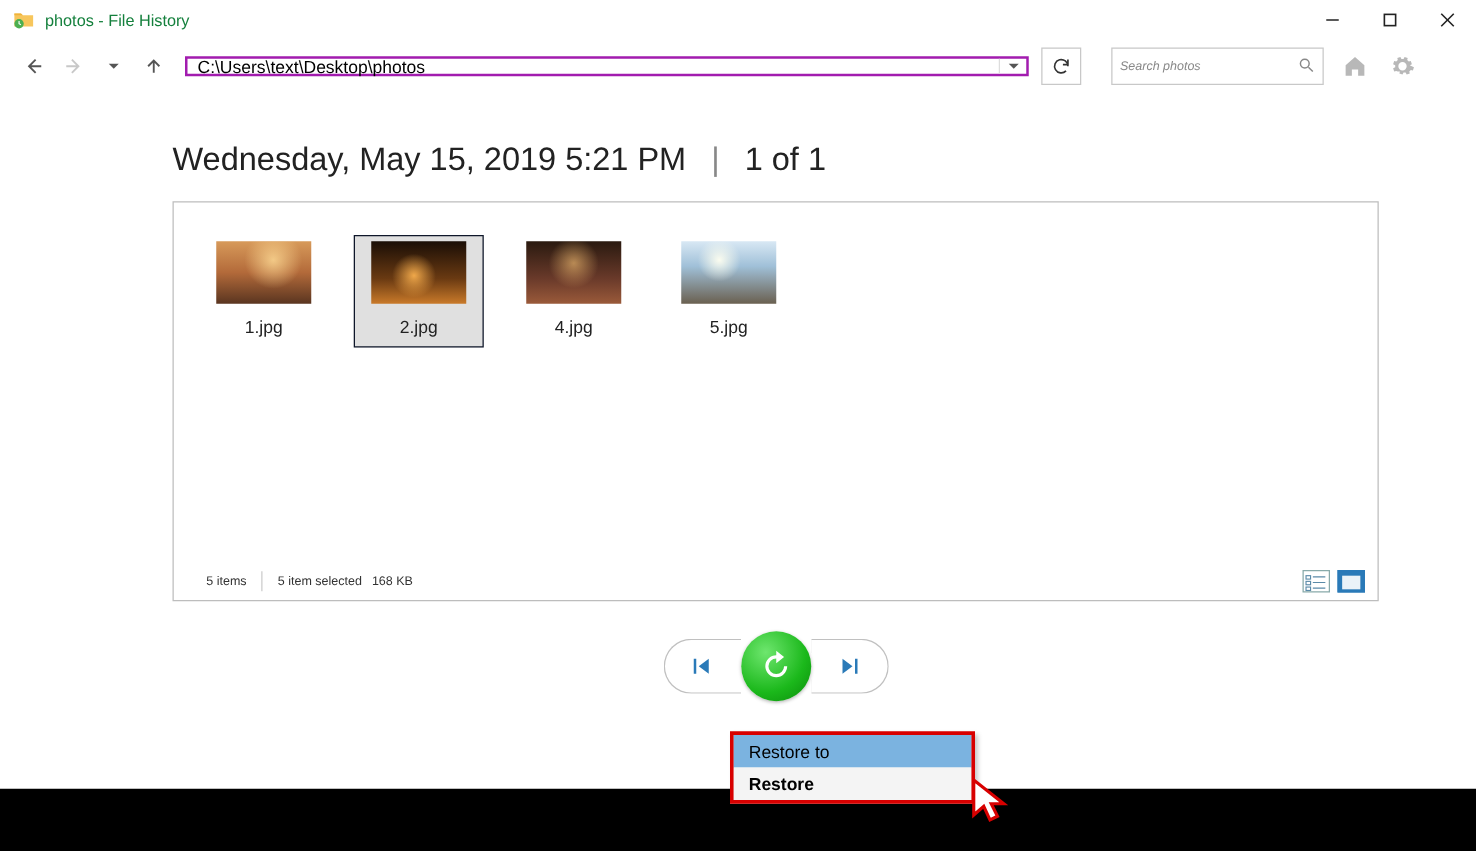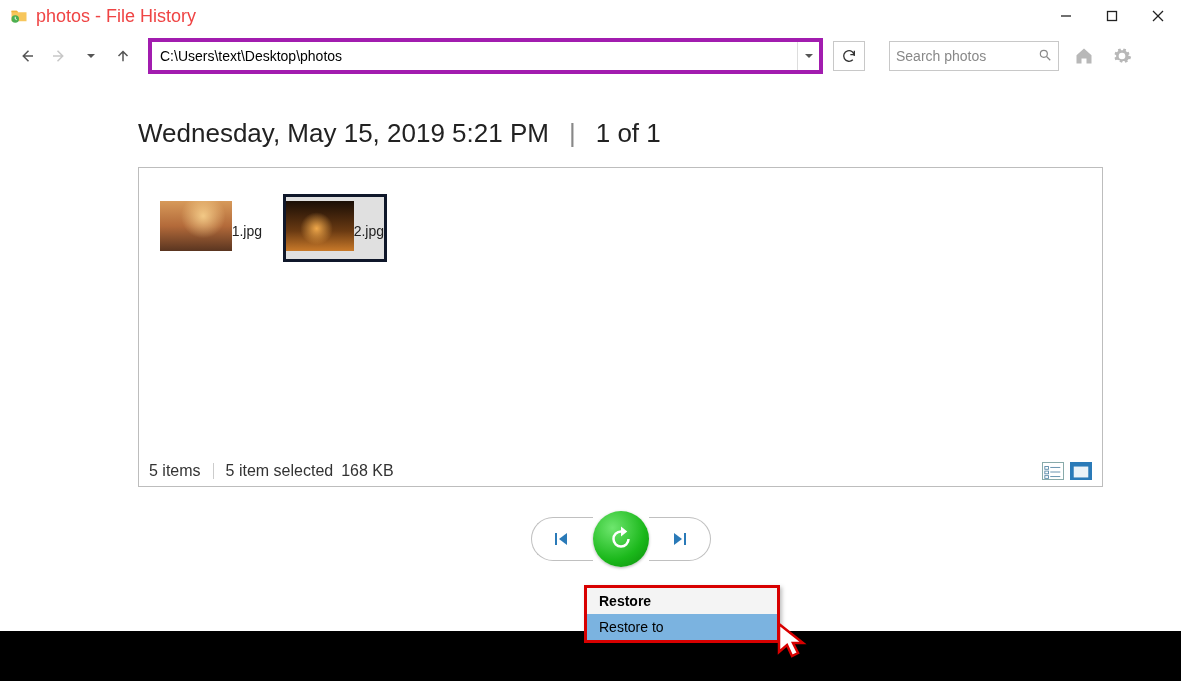--- a/index.html
+++ b/index.html
@@ -17,62 +17,62 @@
     display: flex;
     align-items: center;
     height: 32px;
     padding: 0 0 0 10px;
   }
   .titlebar .folder-icon {
     width: 18px; height: 18px; margin-right: 8px;
     position: relative;
   }
   .titlebar .folder-icon svg { width:18px; height:18px; }
-  .titlebar .title { color: #ef4444; font-size: 18px; text-align: center; }
+  .titlebar .title { color: #15803d; font-size: 13px; text-align: center; }
   .winbtns { margin-left: auto; display: flex; }
   .winbtn {
     width: 46px; height: 32px; display: flex; align-items: center; justify-content: center;
     color: #222; font-size: 14px;
   }
   .winbtn svg { width: 12px; height: 12px; }
   .toolbar {
     display: flex;
     align-items: center;
     padding: 6px 14px 10px 14px;
     gap: 6px;
   }
   .navbtn {
     width: 26px; height: 26px; display:flex; align-items:center; justify-content:center;
     color:#555;
   }
   .navbtn.disabled { color:#c8c8c8; }
   .addrbar {
     flex: 0 0 675px;
-    height: 36px;
-    border: 4px solid #a21caf;
+    height: 16px;
+    border: 2px solid #a21caf;
     display: flex;
     align-items: center;
     margin-left: 6px;
   }
   .addrinput {
     flex: 1; border: none; outline: none; font-size: 14px; padding: 0 8px; background: transparent;
   }
   .addr-dd {
     width: 22px; height: 100%; display:flex; align-items:center; justify-content:center;
     border-left: 1px solid #ddd; color:#555;
   }
   .refreshbtn {
     width: 32px; height: 30px; border:1px solid #c8c8c8; display:flex; align-items:center; justify-content:center;
     margin-left: 4px; color:#333;
   }
   .searchbox {
     width: 170px; height: 30px; border:1px solid #c8c8c8; display:flex; align-items:center;
     margin-left: 18px; padding: 0 6px; color:#999;
   }
-  .searchbox .sp { flex:1; color:#888; font-size:14px; }
+  .searchbox .sp { flex:1; color:#888; font-size:10px;font-style:italic; }
   .toolicon { width:26px; height:26px; display:flex; align-items:center; justify-content:center; color:#b8b8b8; margin-left:6px; }
   .content {
     padding: 0 78px 0 138px;
   }
   .heading {
     font-size: 26px; color:#222; font-weight: 400; margin: 34px 0 18px 0;
     display:flex; align-items:center; gap: 20px;
   }
   .heading .sep { color:#888; }
   .filepane {
@@ -81,51 +81,51 @@
     position: relative;
     background:#fff;
   }
   .files {
     display: flex;
     gap: 20px;
     padding: 26px 20px 0 20px;
   }
   .file {
     width: 104px;
-    display:flex; flex-direction:row; align-items:center;
+    display:flex; flex-direction:column; align-items:center;
     padding: 4px 0 8px 0;
     border: 1px solid transparent;
   }
   .file.selected {
     background: #e0e0e0;
-    border: 3px solid #0f172a;
+    border: 1px solid #0f172a;
   }
   .thumb {
     width: 76px; height: 50px; background:#333; position:relative; overflow:hidden;
   }
   .thumb::after {
     content:""; position:absolute; inset:0;
   }
   .thumb.t1 { background: linear-gradient(180deg,#d79a5a 0%,#b36a3a 50%,#5a3520 100%); }
   .thumb.t1::after { background: radial-gradient(circle at 60% 30%, rgba(255,220,150,.8) 0%, transparent 40%); }
   .thumb.t2 { background: linear-gradient(180deg,#1a0e06 0%,#6a3a12 60%,#c97a2a 100%); }
   .thumb.t2::after { background: radial-gradient(circle at 45% 55%, rgba(255,180,80,.9) 0%, transparent 35%); }
   .thumb.t3 { background: linear-gradient(180deg,#3a0a3a 0%,#8a1a5a 50%,#d4376a 100%); }
   .thumb.t3::after { background: repeating-linear-gradient(90deg, rgba(255,255,255,.15) 0 3px, transparent 3px 8px); }
   .thumb.t4 { background: linear-gradient(180deg,#2a1a10 0%,#6a3a2a 60%,#9a5a3a 100%); }
   .thumb.t4::after { background: radial-gradient(circle at 50% 35%, rgba(255,200,120,.6) 0%, transparent 40%); }
   .thumb.t5 { background: linear-gradient(180deg,#d8e8f4 0%,#a0c0d8 40%,#6a6050 100%); }
   .thumb.t5::after { background: radial-gradient(circle at 40% 30%, rgba(255,255,240,.95) 0%, transparent 30%); }
   .fname { margin-top: 10px; font-size: 14px; color:#222; }
   .statusbar {
-    position:absolute; bottom:0; left:0; right:0;
+    position:absolute; bottom:0; left:16px; right:0;
     border-top:1px solid transparent;
     display:flex; align-items:center;
     padding: 6px 10px;
-    font-size: 16px; color:#333;
+    font-size: 10px; color:#333;
   }
   .statusbar .divider { width:1px; height:16px; background:#ccc; margin: 0 12px; }
   .viewbtns { margin-left:auto; display:flex; gap:6px; }
   .viewbtn { width:22px; height:18px; border:1px solid #8aa; display:flex; }
   .viewbtn.details { background: linear-gradient(#fff,#fff); }
   .viewbtn.icons { background: #2a7ab8; border-color:#2a7ab8; }
   .controls {
     display:flex; align-items:center; justify-content:center;
     margin-top: 24px; gap: 0;
   }
@@ -261,20 +261,28 @@
 
   <div class="filepane">
     <div class="files">
       <div class="file">
         <div class="thumb t1"></div>
         <div class="fname">1.jpg</div>
       </div>
       <div class="file selected">
         <div class="thumb t2"></div>
         <div class="fname">2.jpg</div>
+      </div>
+      <div class="file">
+        <div class="thumb t4"></div>
+        <div class="fname">4.jpg</div>
+      </div>
+      <div class="file">
+        <div class="thumb t5"></div>
+        <div class="fname">5.jpg</div>
       </div>
     </div>
 
     <div class="statusbar">
       <span>5 items</span>
       <span class="divider"></span>
       <span>5 item selected</span>
       <span style="width:8px"></span>
       <span>168 KB</span>
       <div class="viewbtns">
@@ -314,22 +322,22 @@
     <div class="pill right">
       <svg width="20" height="18" viewBox="0 0 20 18">
           <path fill="#2a7ab8" d="M5 3v12l8-6z"></path>
           <rect x="15" y="3" width="2" height="12" fill="#2a7ab8"></rect>
         </svg>
     </div>
   </div>
 </div>
 
 <div class="ctxmenu">
+  <div class="ctxitem hl">Restore to</div>
   <div class="ctxitem bold">Restore</div>
-  <div class="ctxitem hl">Restore to</div>
 </div>
 
 <div class="cursor">
   <svg width="34" height="40" viewBox="0 0 34 40">
     <path fill="#fff" stroke="#d80000" stroke-width="2.5" d="M3 2 L3 30 L11 23 L16 34 L22 31 L17 21 L27 21 Z"></path>
   </svg>
 </div>
 
 <div class="blackbar"></div>
 

